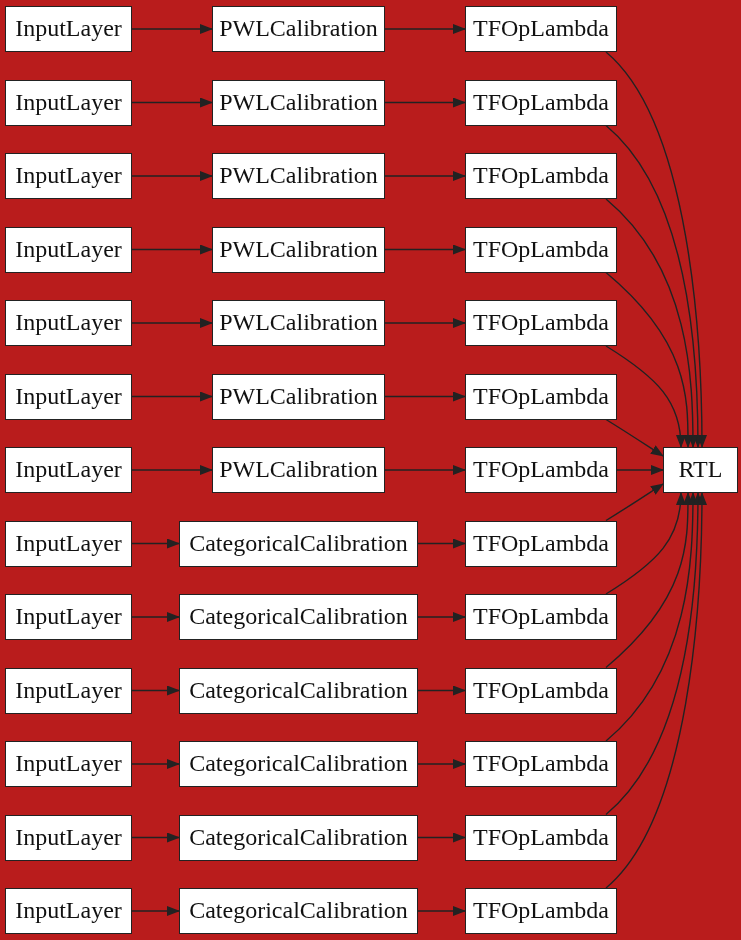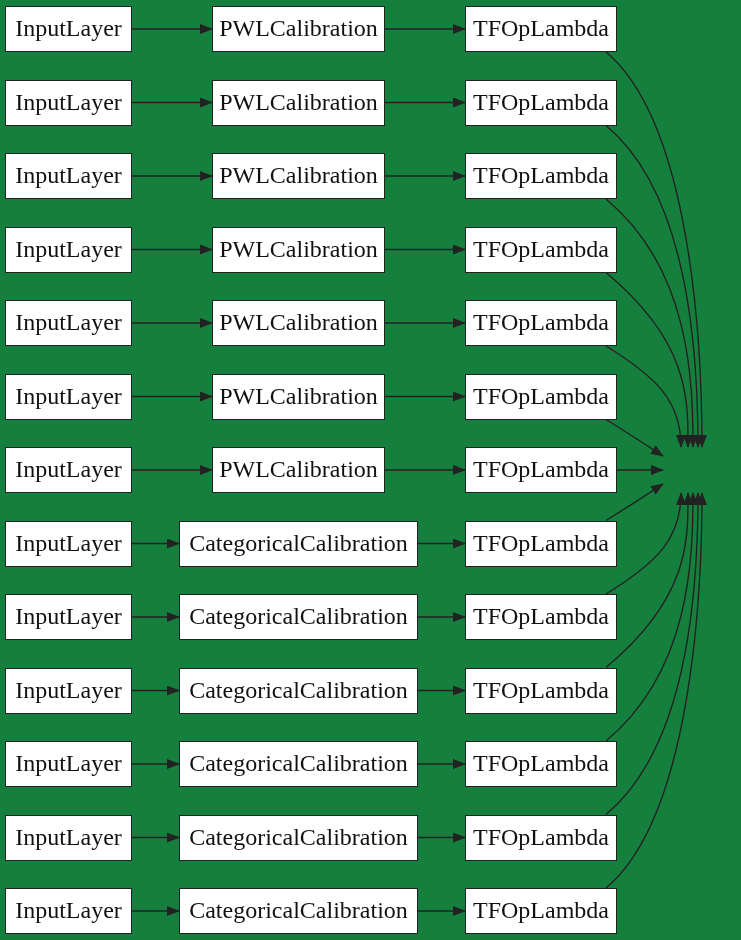--- a/index.html
+++ b/index.html
@@ -16,21 +16,21 @@
   }
   .node span{
     font-size:24px;color:#111111;white-space:nowrap;line-height:1;
     padding-bottom:2px;
   }
   .edge{fill:none;stroke:#222222;stroke-width:1.4px;}
 </style>
 </head>
 <body>
 
-<div class="canvas" style="background: #15803d;">
+<div class="canvas" style="background: #b91c1c;">
   <svg class="edge-layer" width="741" height="940" viewBox="0 0 741 940" xmlns="http://www.w3.org/2000/svg">
     <defs>
       <marker id="ah" markerWidth="13" markerHeight="10" refX="12" refY="5" orient="auto" markerUnits="userSpaceOnUse">
         <path d="M0,0 L13,5 L0,10 Z" fill="#222222"></path>
       </marker>
     </defs>
     <g id="edges">
         <path d="M132 29 L212 29" class="edge" stroke="#222222" marker-end="url(#ah)"></path>
         <path d="M385 29 L465 29" class="edge" stroke="#222222" marker-end="url(#ah)"></path>
         <path d="M606 52 C690 122 702 340 702 447" class="edge" stroke="#222222" marker-end="url(#ah)"></path>
@@ -183,14 +183,17 @@
       </div>
       <div class="node" style="left: 5px; top: 888px; width: 127px; height: 46px;">
         <span>InputLayer</span>
       </div>
       <div class="node" style="left: 179px; top: 888px; width: 239px; height: 46px;">
         <span>CategoricalCalibration</span>
       </div>
       <div class="node" style="left: 465px; top: 888px; width: 152px; height: 46px;">
         <span>TFOpLambda</span>
       </div>
+      <div class="node" style="left: 663px; top: 447px; width: 75px; height: 46px;">
+        <span>RTL</span>
+      </div>
     </div>
 </div>
 
 </body></html>

